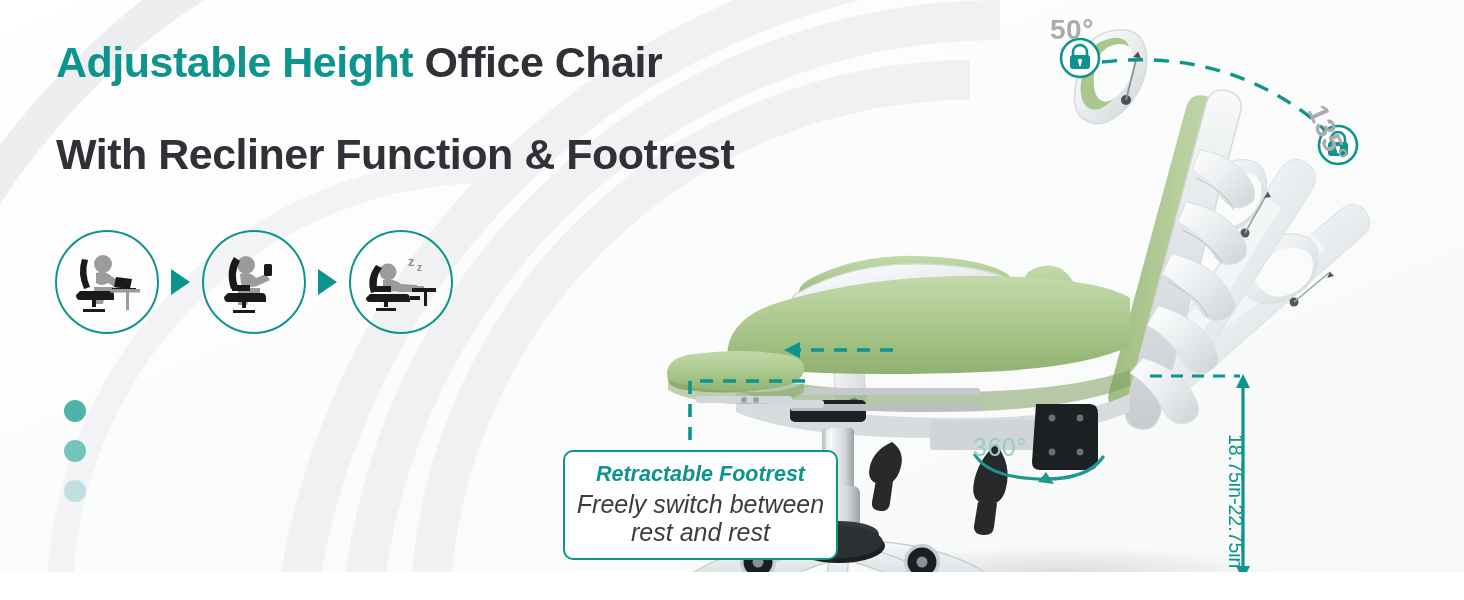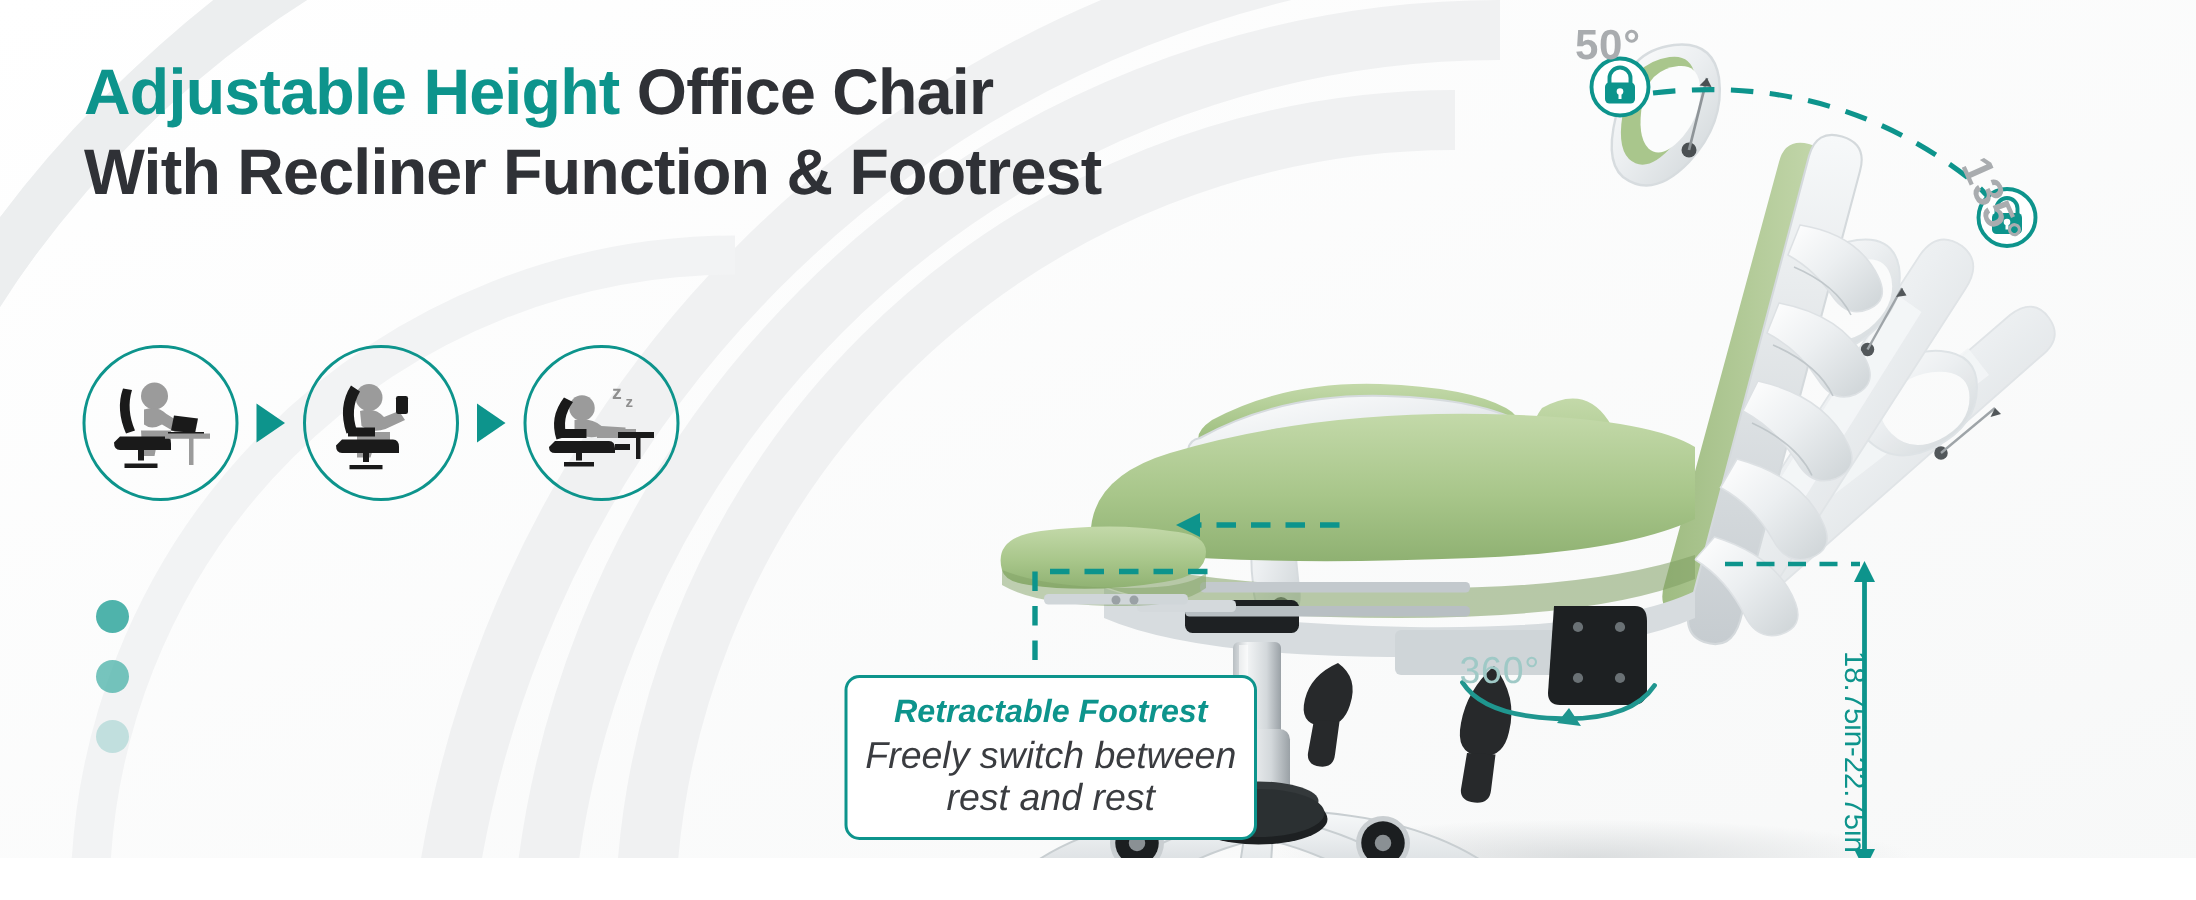--- a/index.html
+++ b/index.html
@@ -16,21 +16,21 @@
   #bg{position:absolute;inset:0;z-index:0;}
 
   
   .headline{
     position:absolute;left:56px;top:36px;z-index:6;
     font-weight:700;font-size:43px;line-height:1.23;
     letter-spacing:-0.5px;color:#2f3136;white-space:nowrap;
     font-family:"Liberation Sans", sans-serif;
   }
   .headline .accent{color:#0d948c;}
-  .headline .l2{display:block;}
+  .headline .l2{display:block;margin-top:39px;}
 
   
   .icon-row{position:absolute;left:55px;top:230px;z-index:6;display:flex;align-items:center;}
   .icon-circle{
     width:104px;height:104px;border-radius:50%;
     border:2.5px solid #0d948c;background:transparent;
     display:flex;align-items:center;justify-content:center;
     box-sizing:border-box;
   }
   .arrow-sep{

